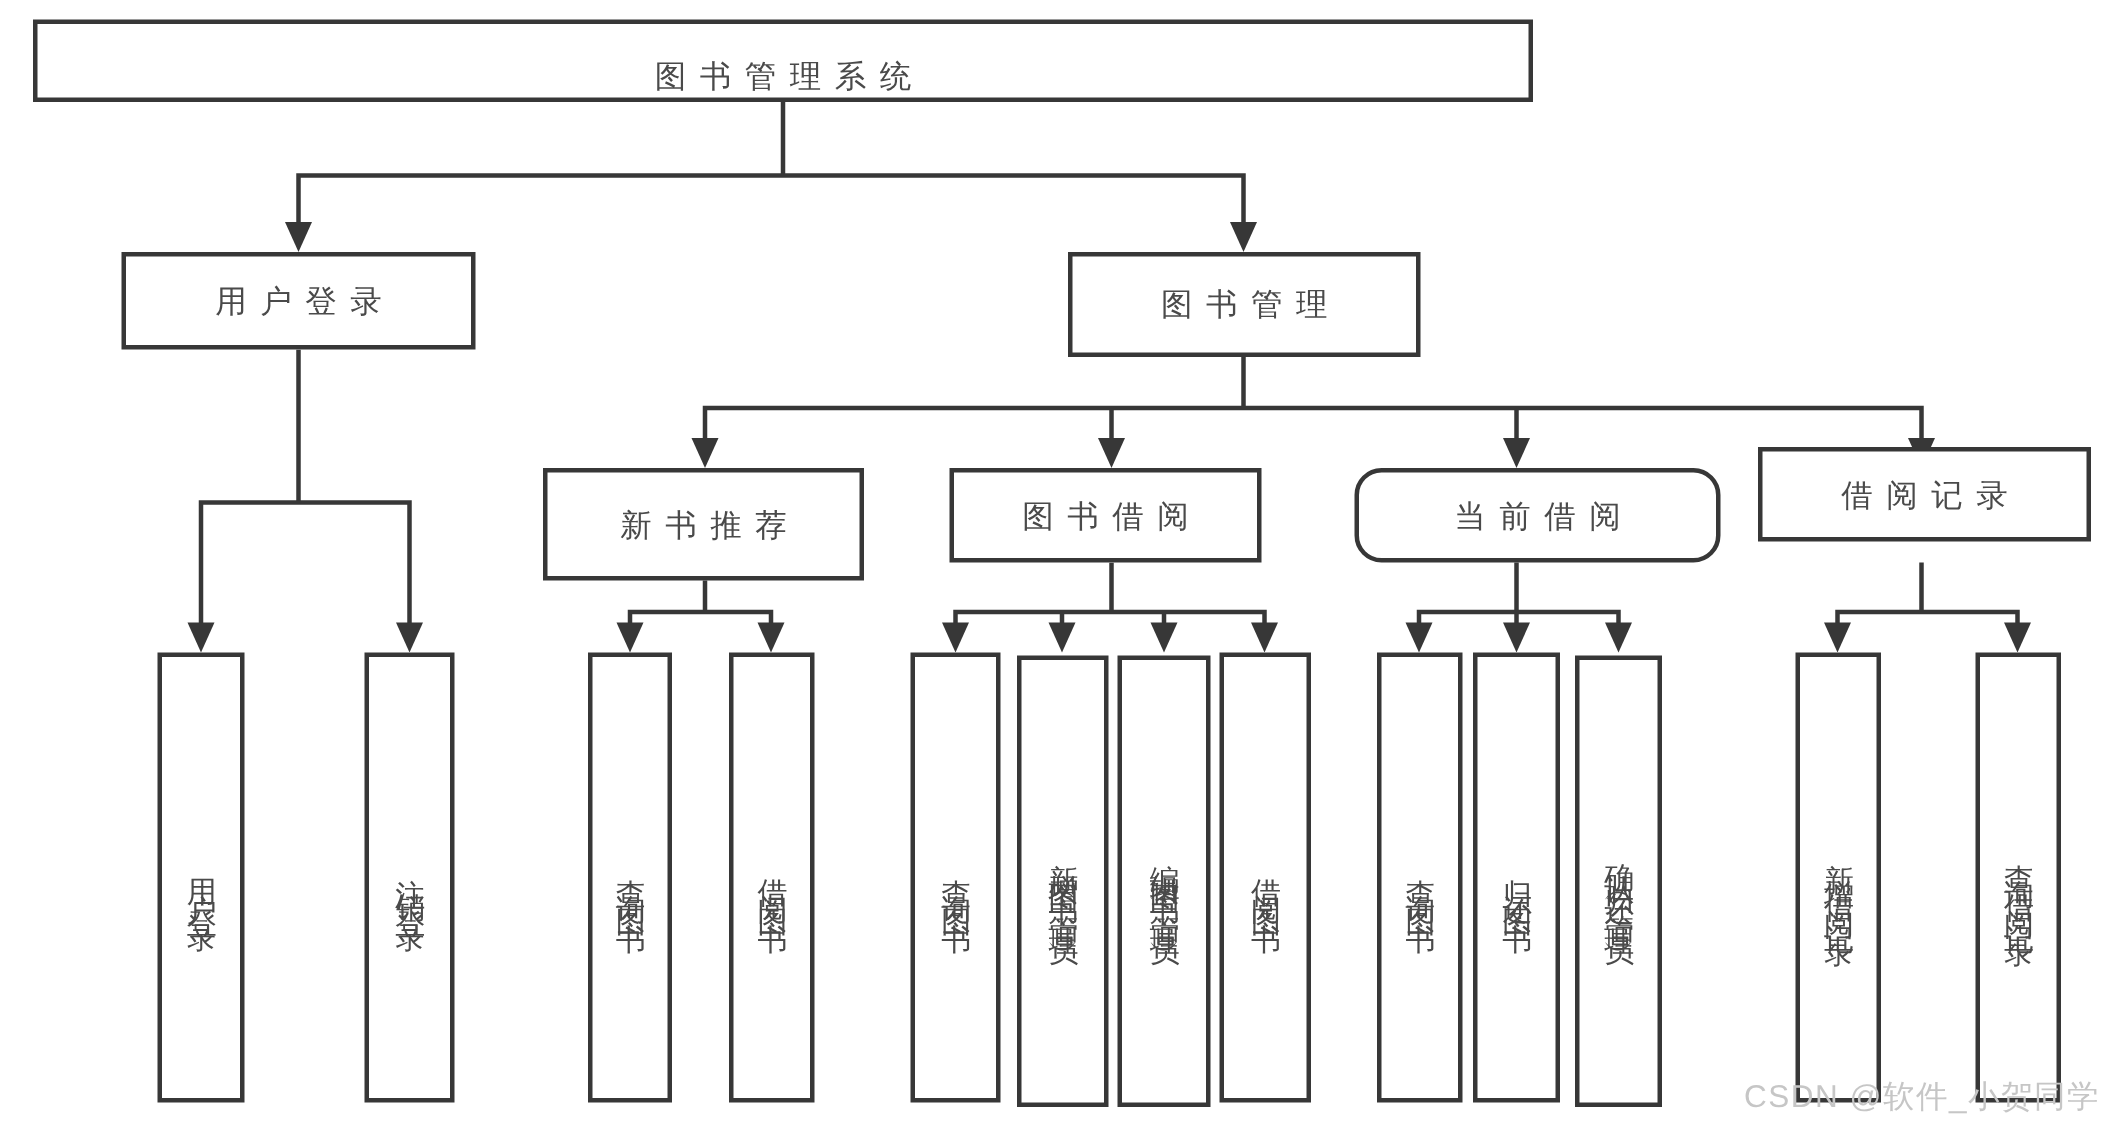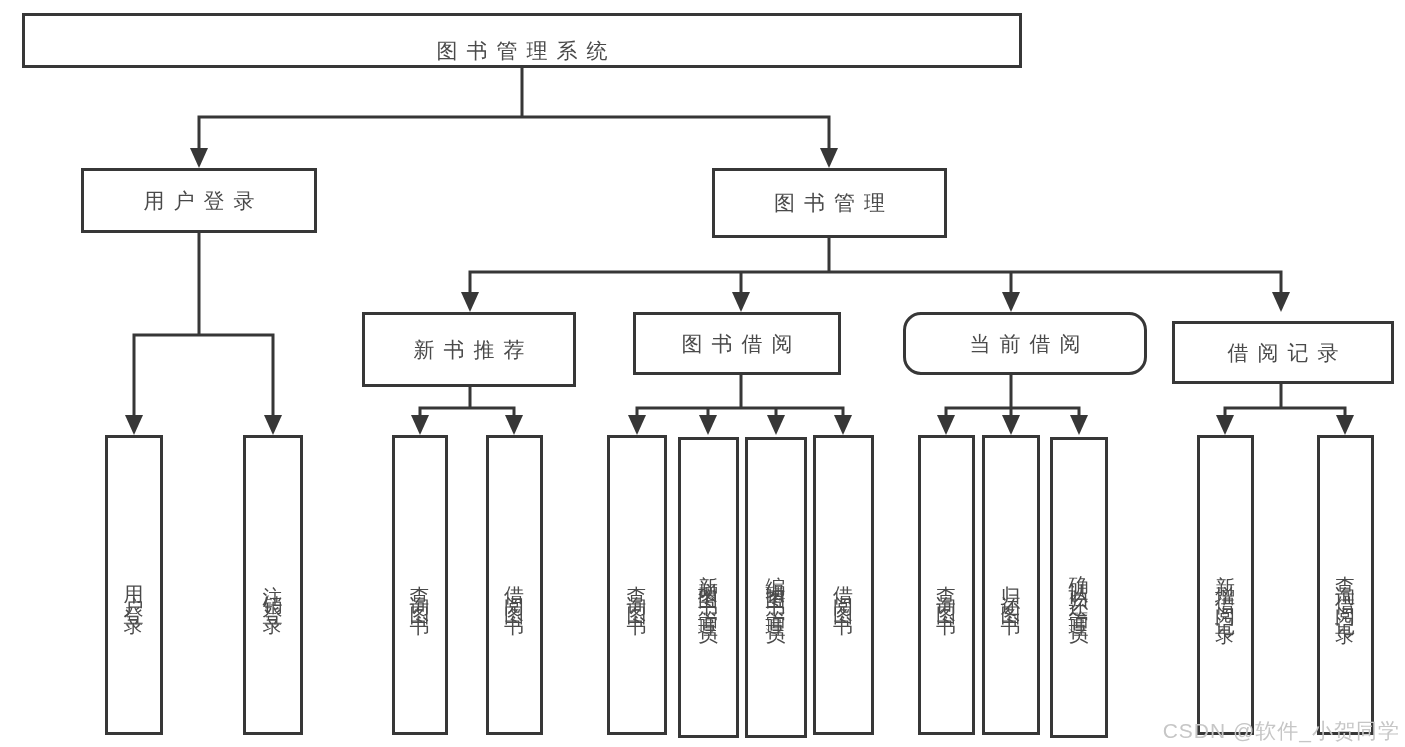--- a/index.html
+++ b/index.html
@@ -130,21 +130,21 @@
 
   <div class="node h" style="left:362px; top:312px; width:214px; height:75px;">
     <span>新书推荐</span>
   </div>
   <div class="node h" style="left:633px; top:312px; width:208px; height:63px;">
     <span>图书借阅</span>
   </div>
   <div class="node h" style="left:903px; top:312px; width:244px; height:63px;border-radius:18px;">
     <span>当前借阅</span>
   </div>
-  <div class="node h" style="left:1172px; top:321px; width:222px; height:63px;text-align:center;">
+  <div class="node h" style="left:1172px; top:298px; width:222px; height:63px;text-align:center;">
     <span>借阅记录</span>
   </div>
 
   <div class="node v" style="left:105px; top:435px; width:58px; height:300px;">
     <span>用户登录</span>
   </div>
   <div class="node v" style="left:243px; top:435px; width:60px; height:300px;">
     <span>注销登录</span>
   </div>
 

